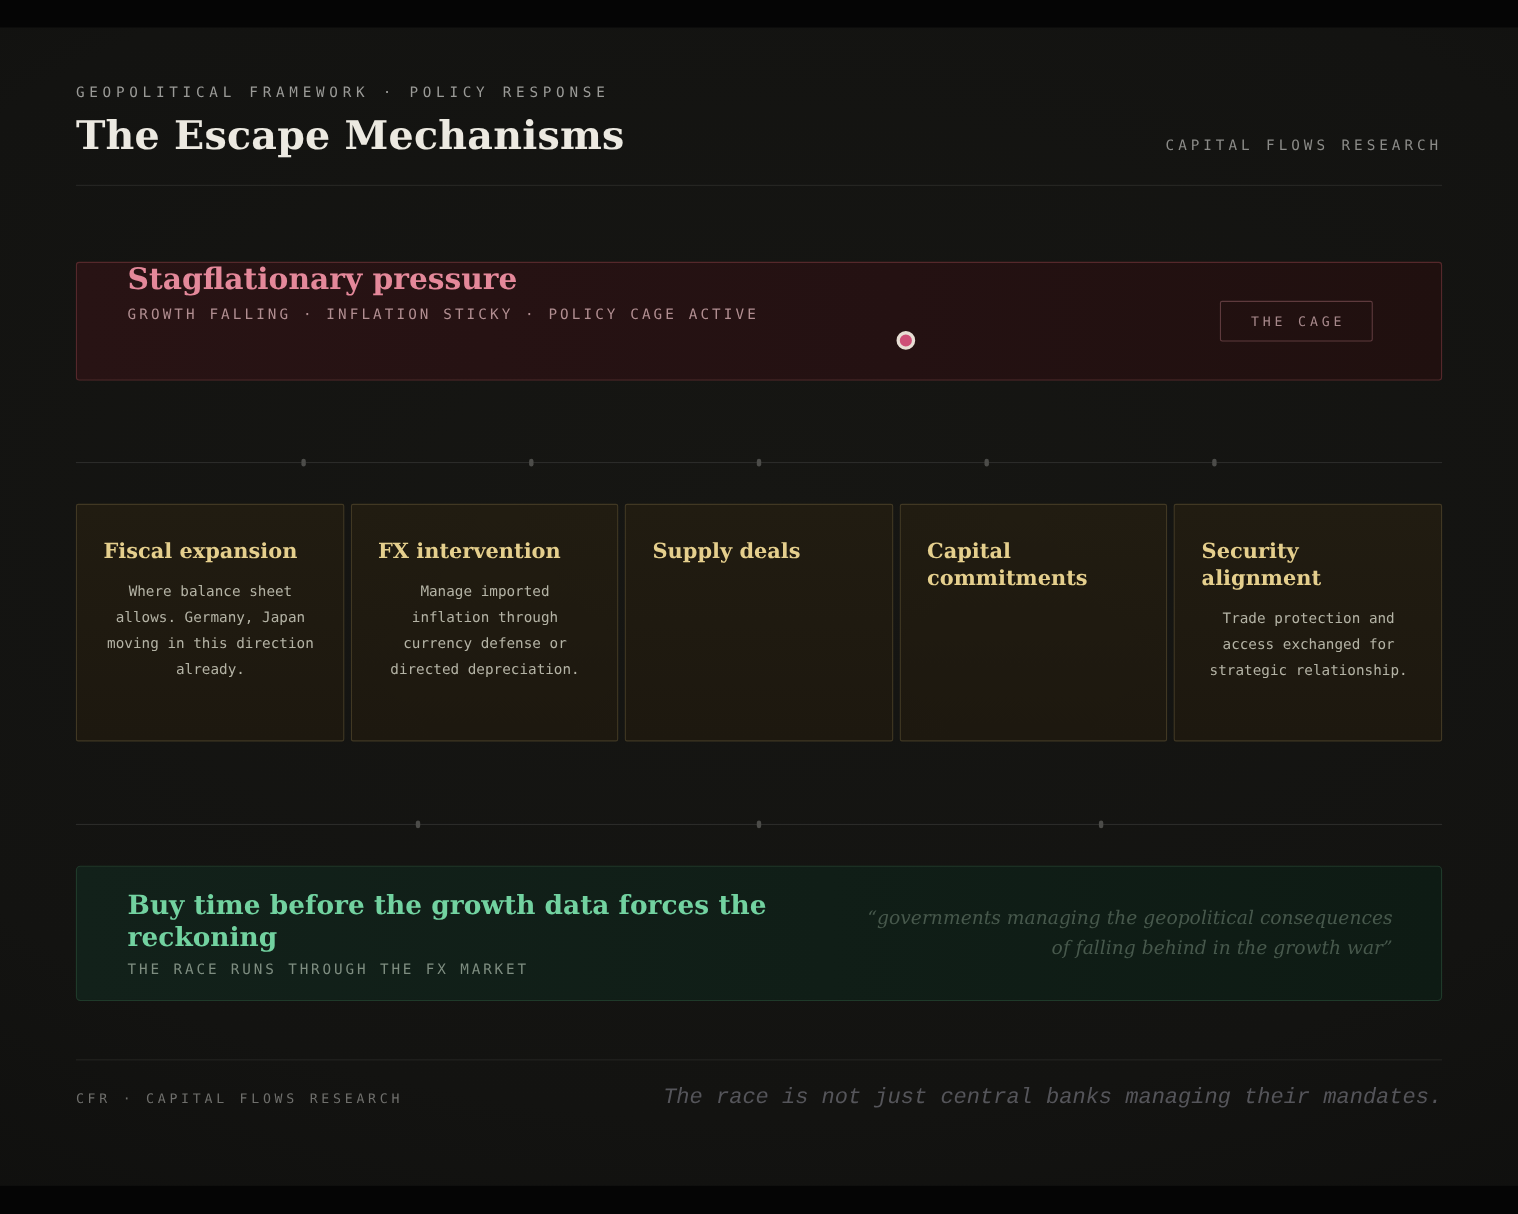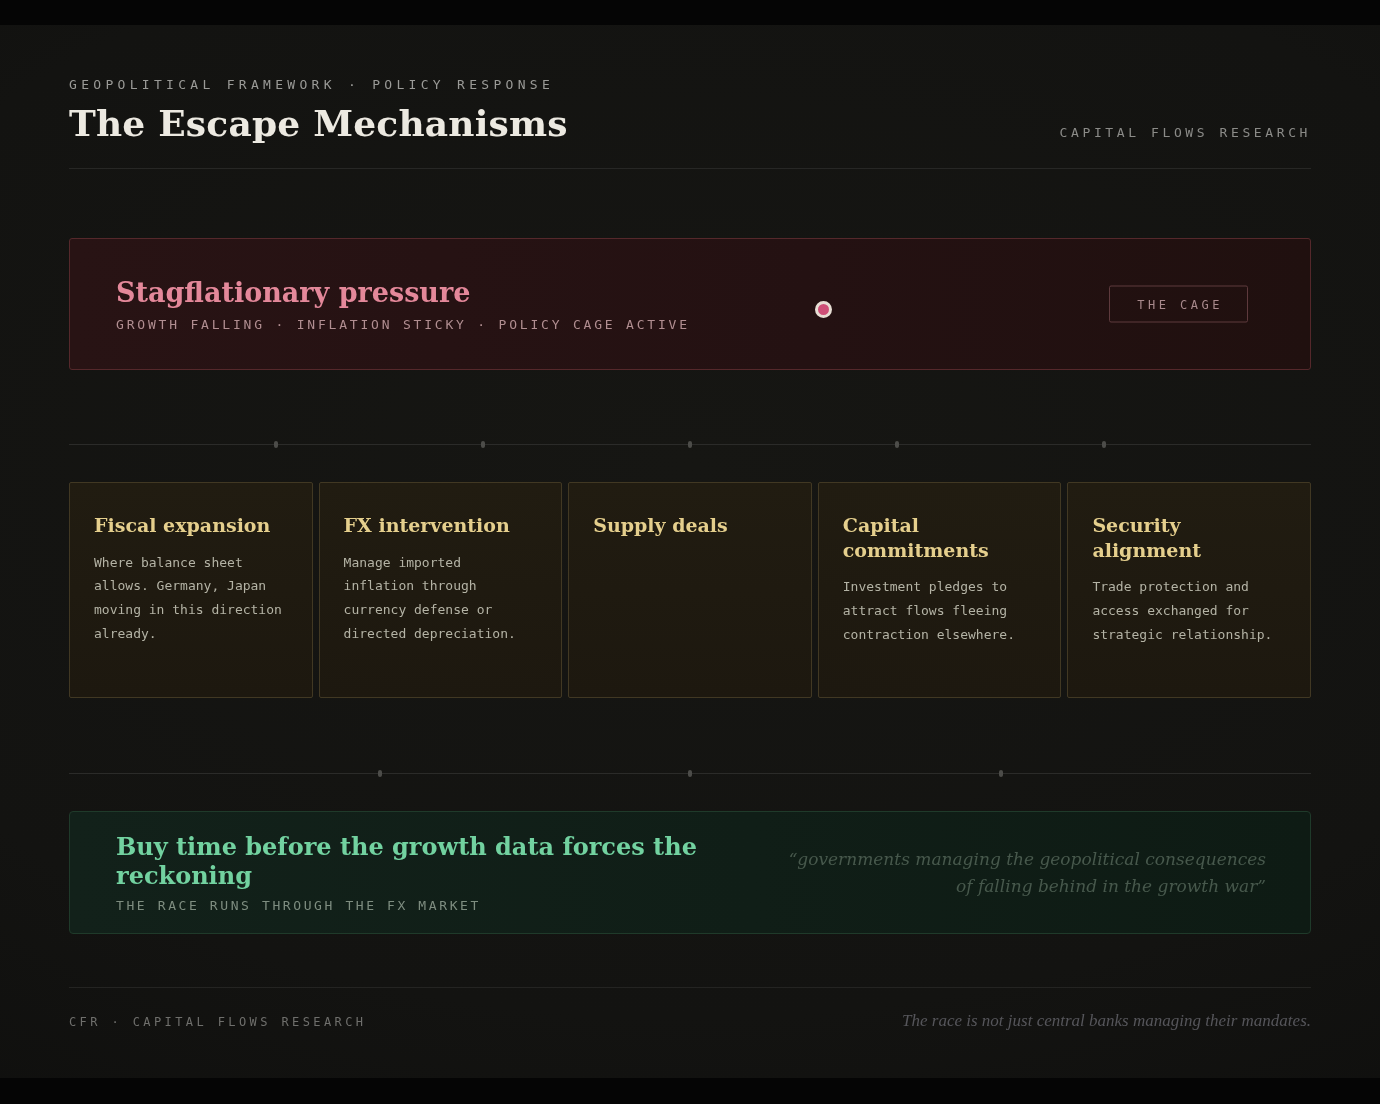--- a/index.html
+++ b/index.html
@@ -22,24 +22,24 @@
   .title-row { display:flex; justify-content:space-between; align-items:flex-end; margin-top:10px;text-align:right; }
   .page-title {
     font-family:"DejaVu Serif", serif; font-weight:700;
     font-size:36px; color:#ece9e1; letter-spacing:0.2px;
   }
   .org-label { font-size:13px; letter-spacing:3.6px; color:#8b8b88; padding-bottom:4px; }
   .rule { height:1px; background:#272725; margin-top:24px; }
 
   
   .pressure-panel {
-    margin-top:69px; height:132px; position:relative;
+    margin-top:69px; height:108px; position:relative;
     background:linear-gradient(90deg, #281314 0%, #241112 60%, #20100f 100%);
     border:1px solid #55282b; border-radius:3px;
-    display:flex; align-items:center;
+    display:flex; align-items:flex-start;
   }
   .pressure-text { padding-left:46px; }
   .pressure-title {
     font-family:"DejaVu Serif", serif; font-weight:700;
     font-size:27px; color:#e4889a;
   }
   .pressure-sub { margin-top:9px; font-size:13px; letter-spacing:2.8px; color:#b18e91; }
   .cage-button {
     position:absolute; right:62px; top:50%; transform:translateY(-50%);
     border:1px solid #5e3a3d; background:transparent; border-radius:2px;
@@ -66,21 +66,21 @@
   .card {
     flex:1; height:216px; padding:30px 23px 0 24px;
     background:linear-gradient(180deg,#211c11 0%, #1d180f 100%);
     border:1px solid #413823; border-radius:2px;
   }
   .card-title {
     font-family:"DejaVu Serif", serif; font-weight:700;
     font-size:19px; line-height:1.3; color:#e5cf8d;
   }
   .card-body {
-    margin-top:13px; font-size:13px; line-height:1.82; color:#b4b3a5;
+    margin-top:13px; font-size:13px; line-height:1.82; color:#b4b3a5;text-align:center;
   }
 
   
   .outcome-panel {
     margin-top:34px; height:123px;
     background:linear-gradient(90deg,#12211a 0%, #101e17 55%, #0e1b14 100%);
     border:1px solid #1f3a2a; border-radius:4px;
     display:flex; align-items:center; justify-content:center;
     padding:0 44px 0 46px;
   }
@@ -93,22 +93,22 @@
     width:530px; text-align:right;
     font-family:"DejaVu Serif", serif; font-style:italic;
     font-size:17px; line-height:1.55; color:#47584c;
   }
 
   
   .footer-rule { height:1px; background:#242422; margin-top:53px; }
   .footer-row { margin-top:23px; display:flex; justify-content:space-between; align-items:baseline; }
   .footer-left { font-size:12px; letter-spacing:3.4px; color:#6f6f6c; }
   .footer-right {
-    font-family:Liberation Serif, serif; font-style:italic;
-    font-size:17px; color:#55555a;
+    font-family:Liberation Mono, monospace; font-style:italic;
+    font-size:20px; color:#55555a;
   }
 </style>
 </head>
 <body>
 
 <div class="frame">
   <div class="container">
 
     <div class="eyebrow">GEOPOLITICAL FRAMEWORK · POLICY RESPONSE</div>
     <div class="title-row">
@@ -142,21 +142,20 @@
       </div>
       <div class="card">
         <div class="card-title">FX intervention</div>
         <div class="card-body">Manage imported inflation through currency defense or directed depreciation.</div>
       </div>
       <div class="card">
         <div class="card-title">Supply deals</div>
       </div>
       <div class="card">
         <div class="card-title">Capital commitments</div>
-        <div class="card-body">Investment pledges to attract flows fleeing contraction elsewhere.</div>
       </div>
       <div class="card">
         <div class="card-title">Security alignment</div>
         <div class="card-body">Trade protection and access exchanged for strategic relationship.</div>
       </div>
     </div>
 
     <div class="connector connector-bottom">
       <div class="line"></div>
       <span class="dot" style="left:25%"></span>

